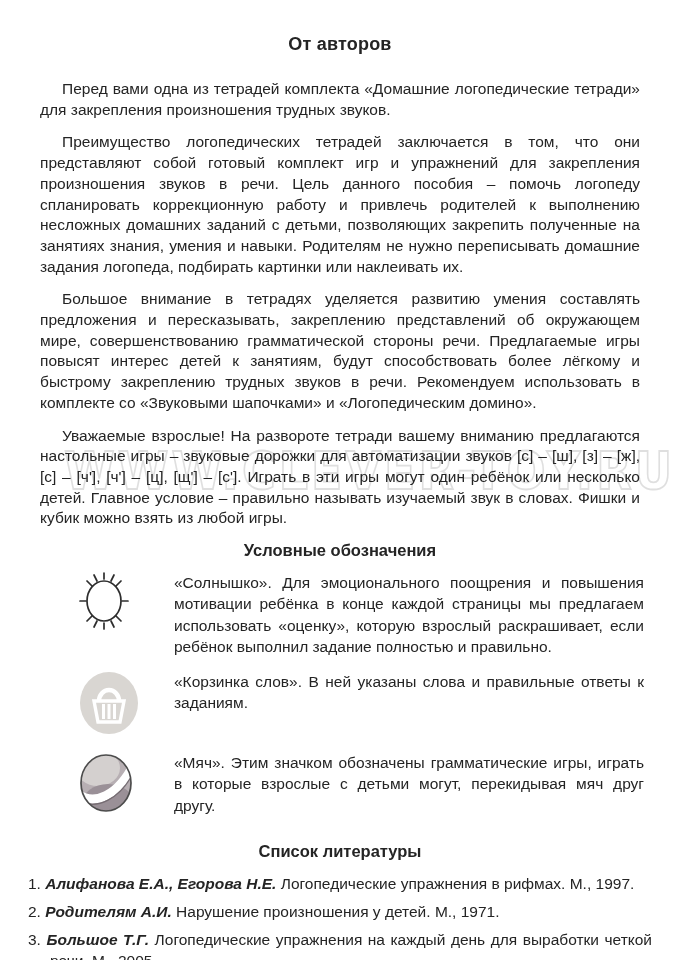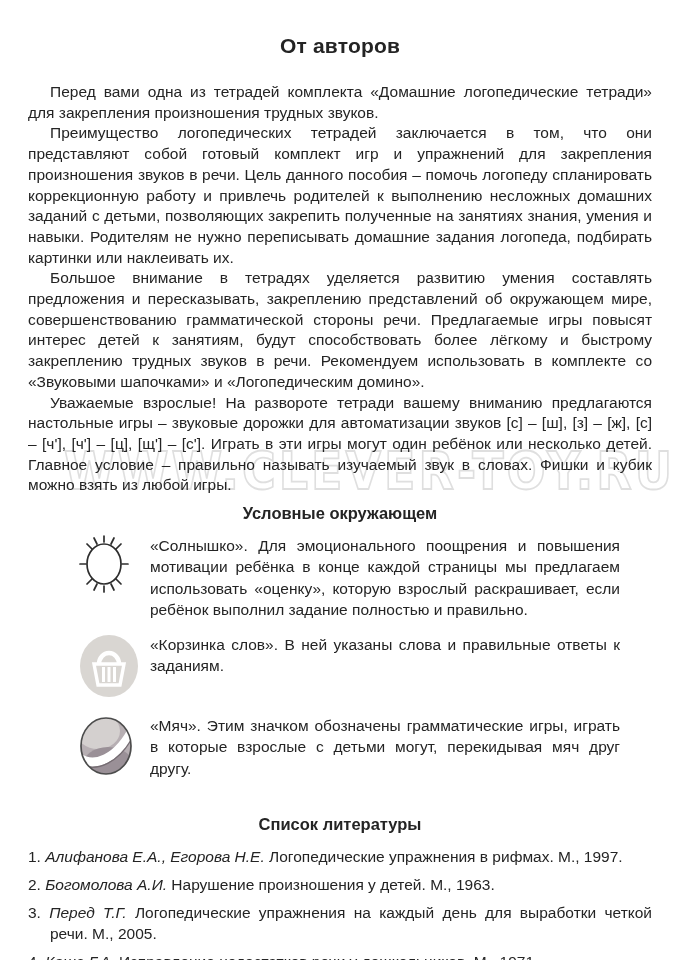--- a/index.html
+++ b/index.html
@@ -11,27 +11,27 @@
     overflow: hidden;
     position: relative;
   }
   .page {
     position: relative;
     z-index: 1;
     padding: 24px 26px 0 28px;
   }
   .page-title {
     text-align: center;
-    font-size: 21px;
+    font-size: 18px;
     font-weight: bold;
     letter-spacing: 0.2px;
     margin: 10px 0 24px 0;
   }
   .body-text p {
-    margin: 0;
+    margin: 12px;
     font-size: 15.5px;
     line-height: 20.7px;
     text-align: justify;
     text-indent: 22px;
   }
   .lead-bold { font-weight: normal; }
   .section-heading {
     text-align: center;
     font-size: 16.5px;
     font-weight: bold;
@@ -46,32 +46,33 @@
   }
   .legend-icon {
     flex: 0 0 72px;
     width: 72px;
   }
   .legend-text {
     width: 470px;
     font-size: 15.5px;
     line-height: 21.4px;
     text-align: justify;
+    margin-left: 24px;
   }
-  .bib-heading { margin-top: 34px; margin-bottom: 12px; }
+  .bib-heading { margin-top: 24px; margin-bottom: 12px; }
   .bib-list { margin: 0; }
   .bib-item {
     font-size: 15.5px;
     line-height: 21px;
     margin-bottom: 7px;
     padding-left: 22px;
     text-indent: -22px;
     text-align: justify;
   }
-  .bib-authors { font-style: italic; }
+  .bib-authors { font-style: italic; font-weight: bold; }
   .watermark {
     position: absolute;
     left: 64px; top: 444px;
     z-index: 0;
     font-family: "DejaVu Sans", sans-serif;
     font-weight: bold;
     font-size: 46px;
     letter-spacing: 3px;
     white-space: nowrap;
     color: transparent;
@@ -91,21 +92,21 @@
   <h1 class="page-title">От авторов</h1>
 
   <div class="body-text">
     <p><span class="lead-bold"></span><span>Перед вами одна из тетрадей комплекта «Домашние логопедические тетради» для закрепления произношения трудных звуков.</span></p>
     <p><span class="lead-bold"></span><span>Преимущество логопедических тетрадей заключается в том, что они представляют собой готовый комплект игр и упражнений для закрепления произношения звуков в речи. Цель данного пособия – помочь логопеду спланировать коррекционную работу и привлечь родителей к выполнению несложных домашних заданий с детьми, позволяющих закрепить полученные на занятиях знания, умения и навыки. Родителям не нужно переписывать домашние задания логопеда, подбирать картинки или наклеивать их.</span></p>
     <p><span class="lead-bold"></span><span>Большое внимание в тетрадях уделяется развитию умения составлять предложения и пересказывать, закреплению представлений об окружающем мире, совершенствованию грамматической стороны речи. Предлагаемые игры повысят интерес детей к занятиям, будут способствовать более лёгкому и быстрому закреплению трудных звуков в речи. Рекомендуем использовать в комплекте со «Звуковыми шапочками» и «Логопедическим домино».</span></p>
     <p><span class="lead-bold">Уважаемые взрослые!</span><span> На развороте тетради вашему вниманию предлагаются настольные игры – звуковые дорожки для автоматизации звуков [с] – [ш], [з] – [ж], [с] – [ч'], [ч'] – [ц], [щ'] – [с']. Играть в эти игры могут один ребёнок или несколько детей. Главное условие – правильно называть изучаемый звук в словах. Фишки и кубик можно взять из любой игры.</span></p>
   </div>
 
   <div class="legend">
-    <div class="section-heading">Условные окружающем</div>
+    <div class="section-heading">Условные обозначения</div>
 
     <div class="legend-item">
       <div class="legend-icon">
         <svg width="54" height="58" viewBox="0 0 54 58" aria-hidden="true">
           <g stroke="#2e2e2e" stroke-width="1.7" fill="none" stroke-linecap="round">
             <ellipse cx="26" cy="29" rx="17" ry="20" fill="#ffffff"></ellipse>
             <path d="M26 7 L26 1"></path>
             <path d="M26 51 L26 57"></path>
             <path d="M8 29 L2 29"></path>
             <path d="M44 29 L50 29"></path>
@@ -156,20 +157,20 @@
         </svg>
       </div>
       <div class="legend-text"><span class="lead-bold">«Мяч».</span><span> Этим значком обозначены грамматические игры, играть в которые взрослые с детьми могут, перекидывая мяч друг другу.</span></div>
     </div>
   </div>
 
   <div class="bibliography">
     <div class="section-heading bib-heading">Список литературы</div>
     <div class="bib-list">
       <div class="bib-item"><span>1.</span> <span class="bib-authors">Алифанова Е.А., Егорова Н.Е.</span><span> Логопедические упражнения в рифмах. М., 1997.</span></div>
-      <div class="bib-item"><span>2.</span> <span class="bib-authors">Богомолова А.И.</span><span> Нарушение произношения у детей. М., 1963.</span></div>
-      <div class="bib-item"><span>3.</span> <span class="bib-authors">Перед Т.Г.</span><span> Логопедические упражнения на каждый день для выработки четкой речи. М., 2005.</span></div>
+      <div class="bib-item"><span>2.</span> <span class="bib-authors">Родителям А.И.</span><span> Нарушение произношения у детей. М., 1971.</span></div>
+      <div class="bib-item"><span>3.</span> <span class="bib-authors">Большое Т.Г.</span><span> Логопедические упражнения на каждый день для выработки четкой речи. М., 2005.</span></div>
       <div class="bib-item"><span>4.</span> <span class="bib-authors">Каше Г.А.</span><span> Исправление недостатков речи у дошкольников. М., 1971.</span></div>
 
     </div>
   </div>
 
 </div>
 
 </body></html>

